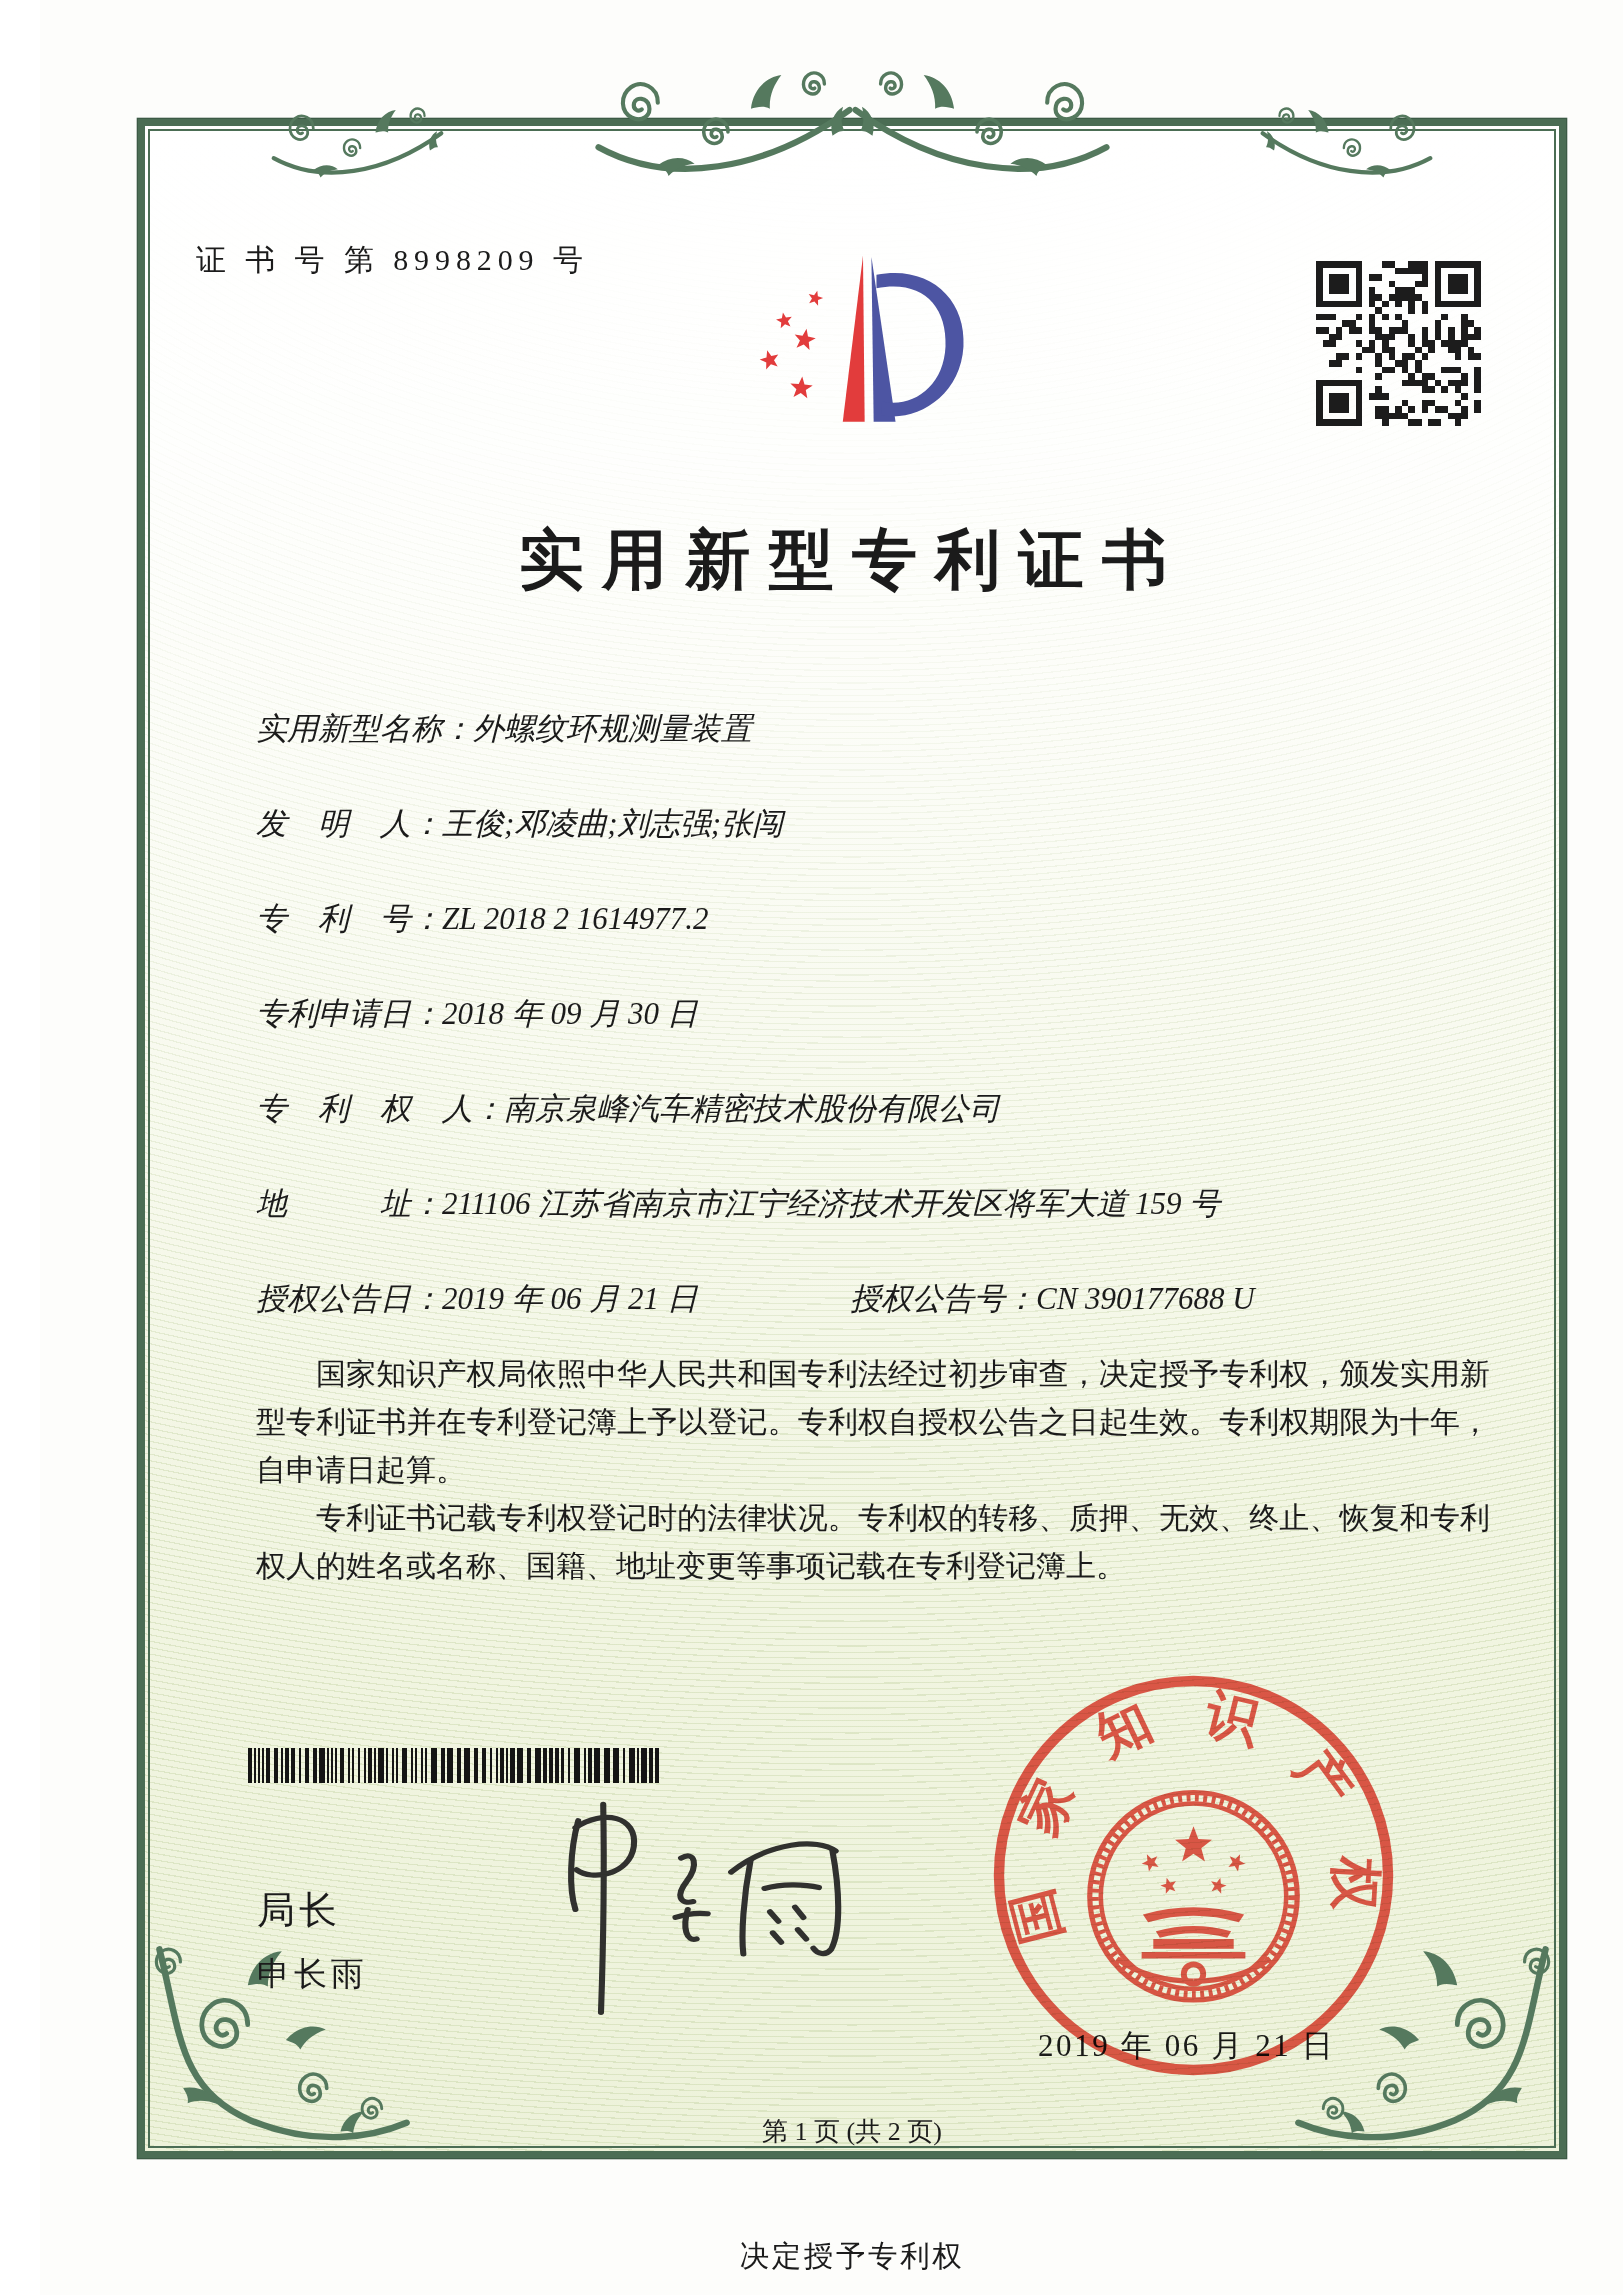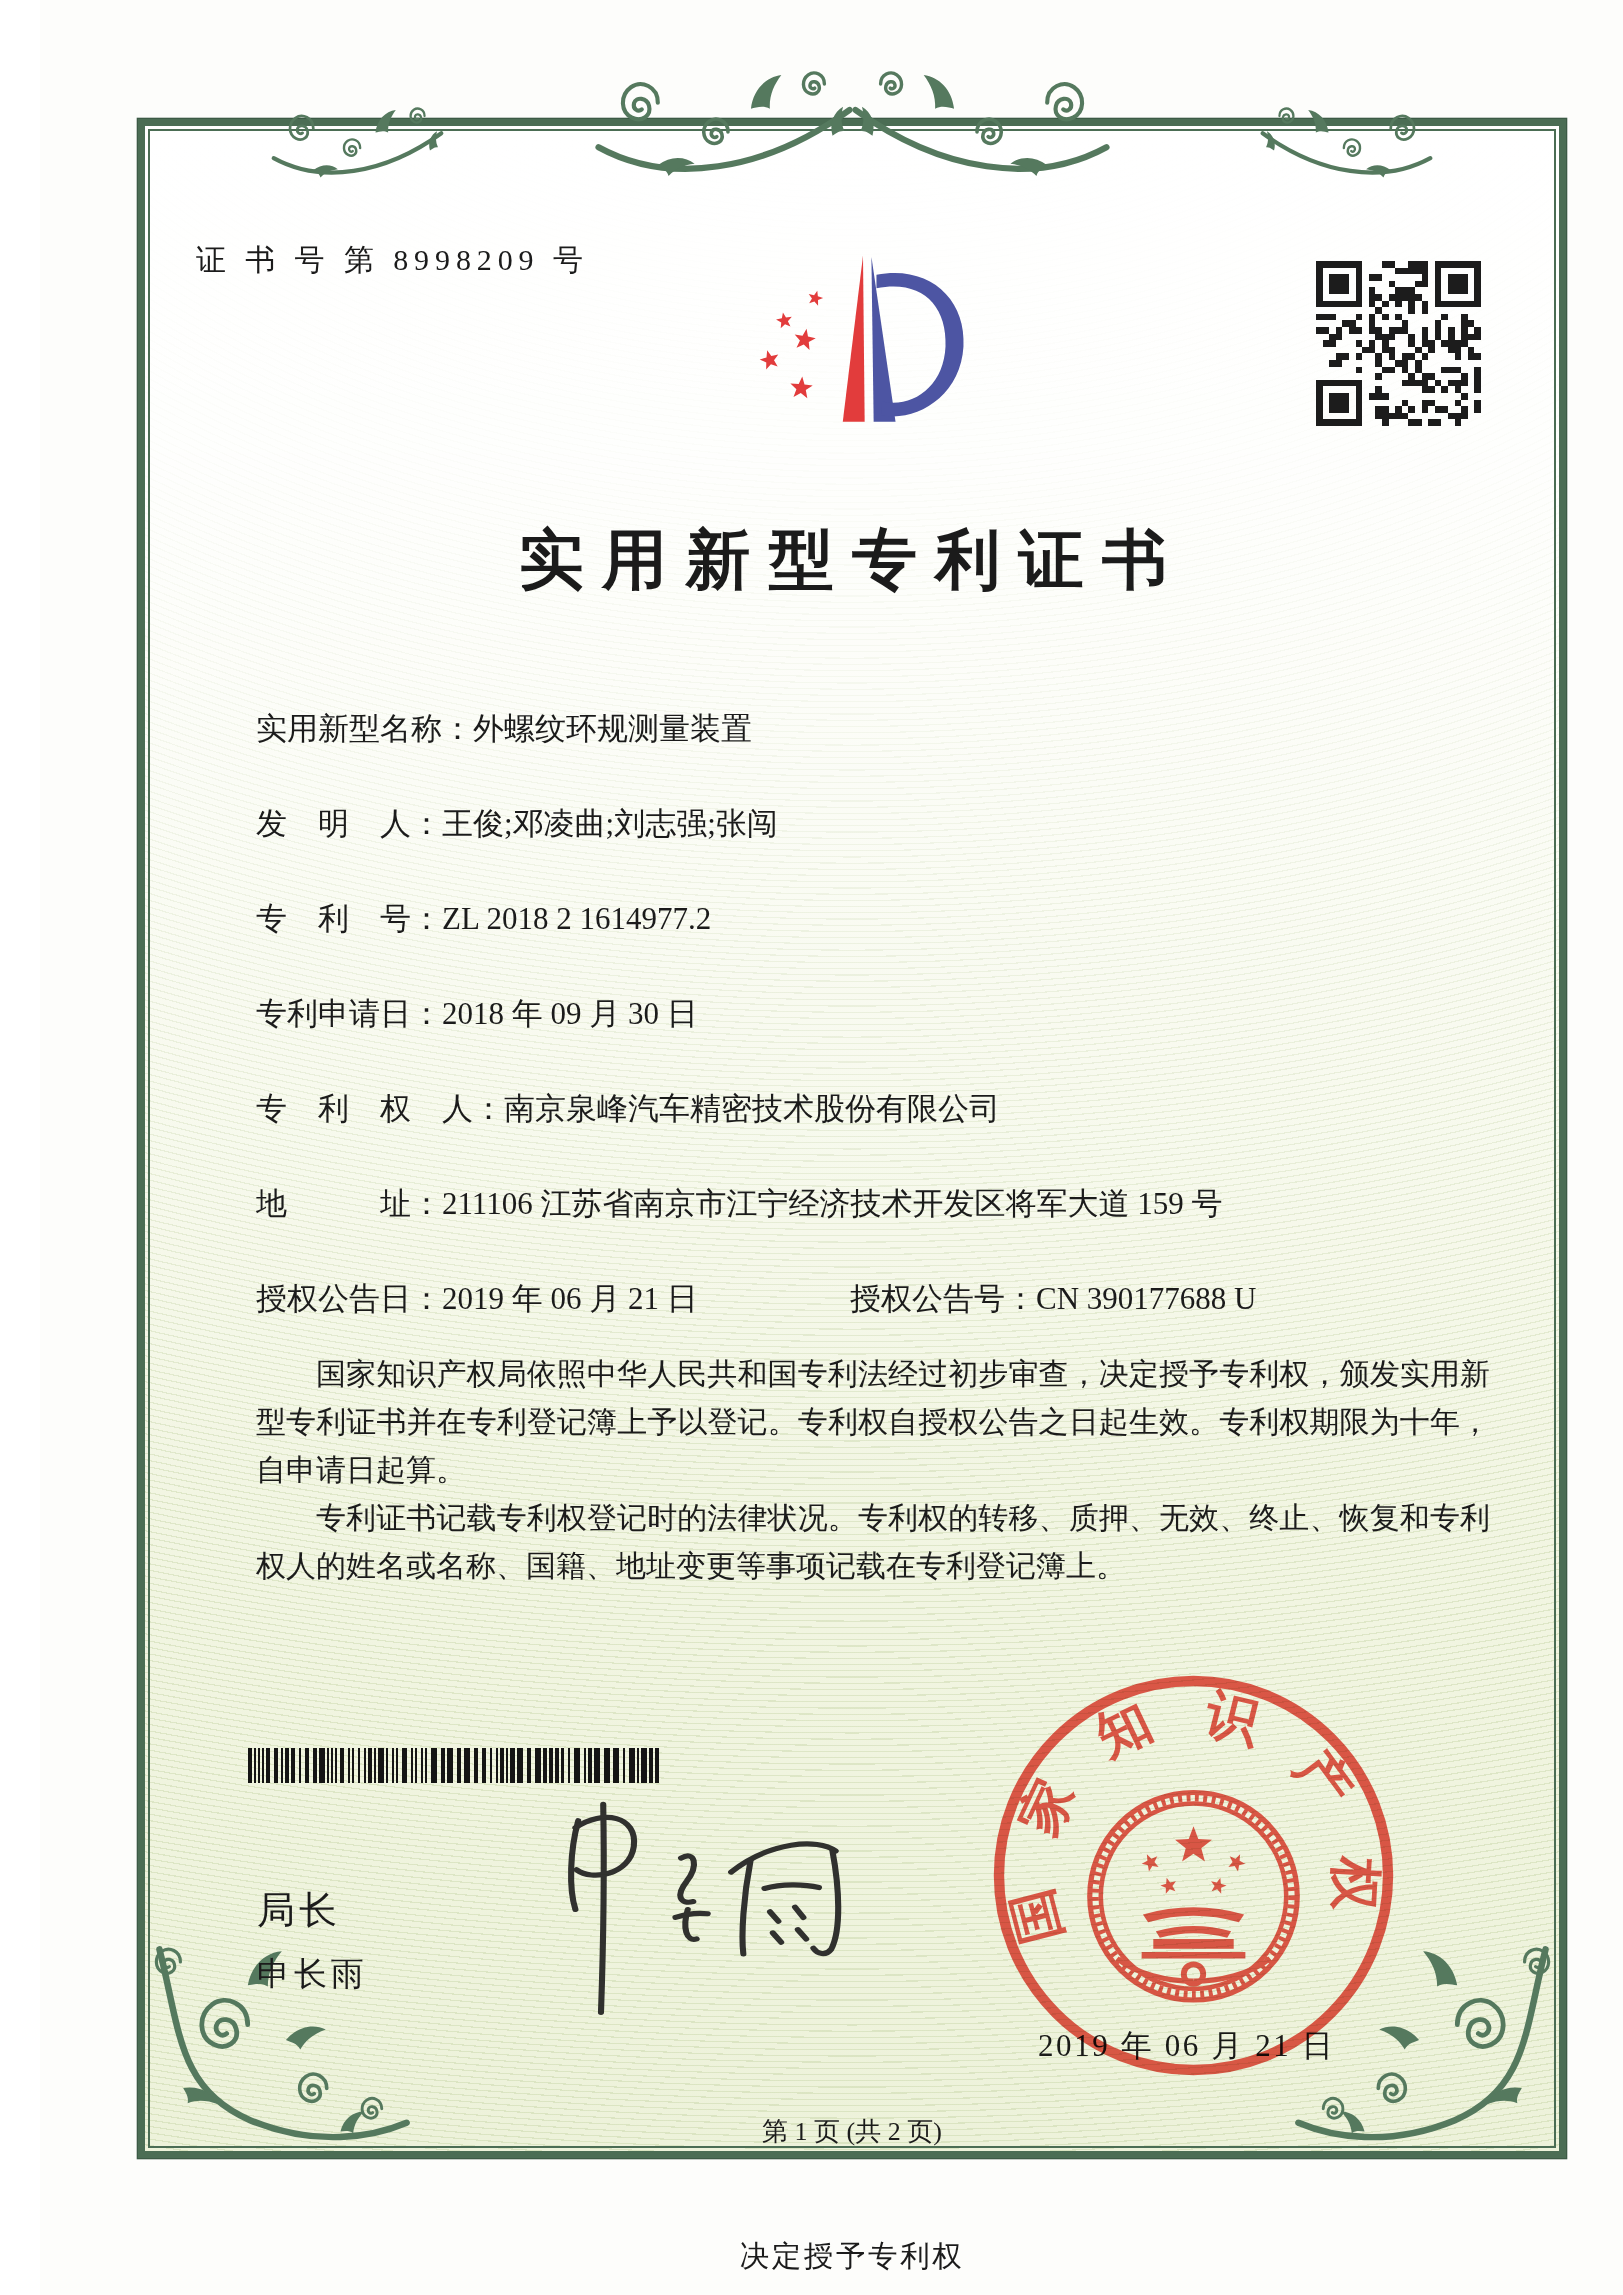--- a/index.html
+++ b/index.html
@@ -28,21 +28,21 @@
   }
   
   .orn{position:absolute;pointer-events:none;}
   .orn-stroke{fill:none;stroke:#55795e;stroke-linecap:round;}
   .orn-fill{fill:#55795e;stroke:none;}
   
   .cert-no{position:absolute;left:156px;top:240px;font-size:30px;letter-spacing:5.9px;}
   .doc-title{position:absolute;left:0;right:0;top:516px;text-align:center;
     font-size:65px;font-weight:bold;letter-spacing:18.3px;}
   .fields{position:absolute;left:216px;top:709px;width:1231px;font-size:31px;}
-  .field{height:95px;line-height:39px;white-space:nowrap;position:relative;}
+  .field{height:95px;line-height:39px;white-space:nowrap;position:relative;font-style:italic;}
   .field .lbl{display:inline-block;}
   .grant-pair2{position:absolute;left:594px;top:0;}
   .paras{position:absolute;left:216px;top:1350px;width:1234px;
     font-size:30px;line-height:48px;text-align:justify;}
   .paras p{margin:0;text-indent:2em;}
   
   .barcode{position:absolute;left:208px;top:1748px;width:411px;height:35px;
     display:flex;align-items:stretch;overflow:hidden;}
   .barcode span{background:#141414;flex:none;}
   .barcode i{flex:none;}

